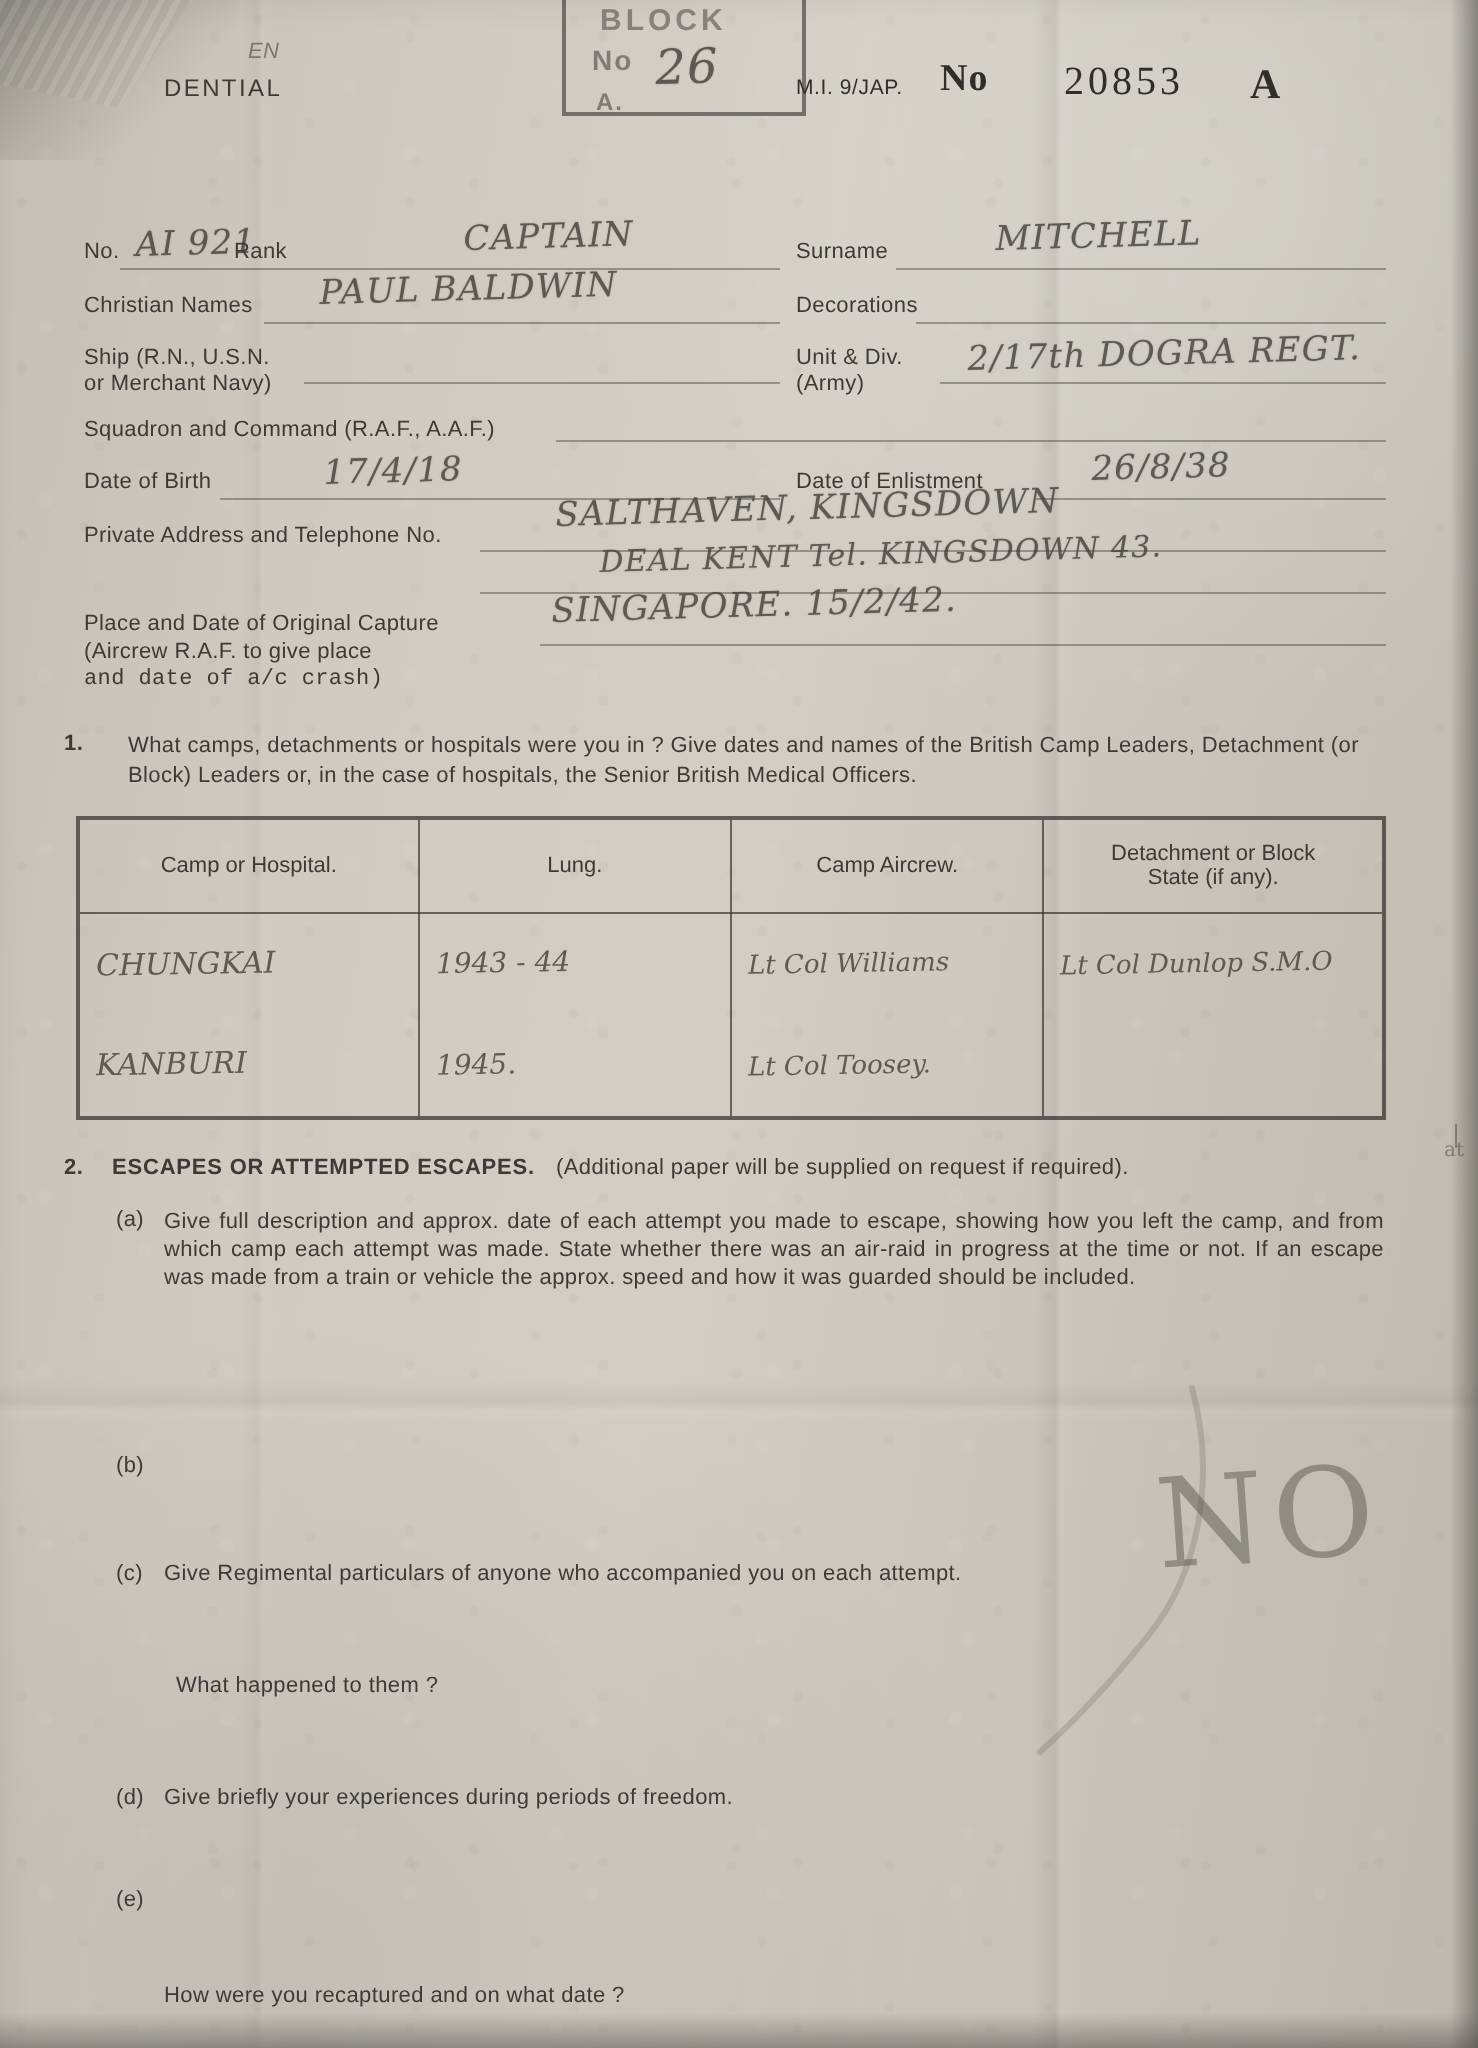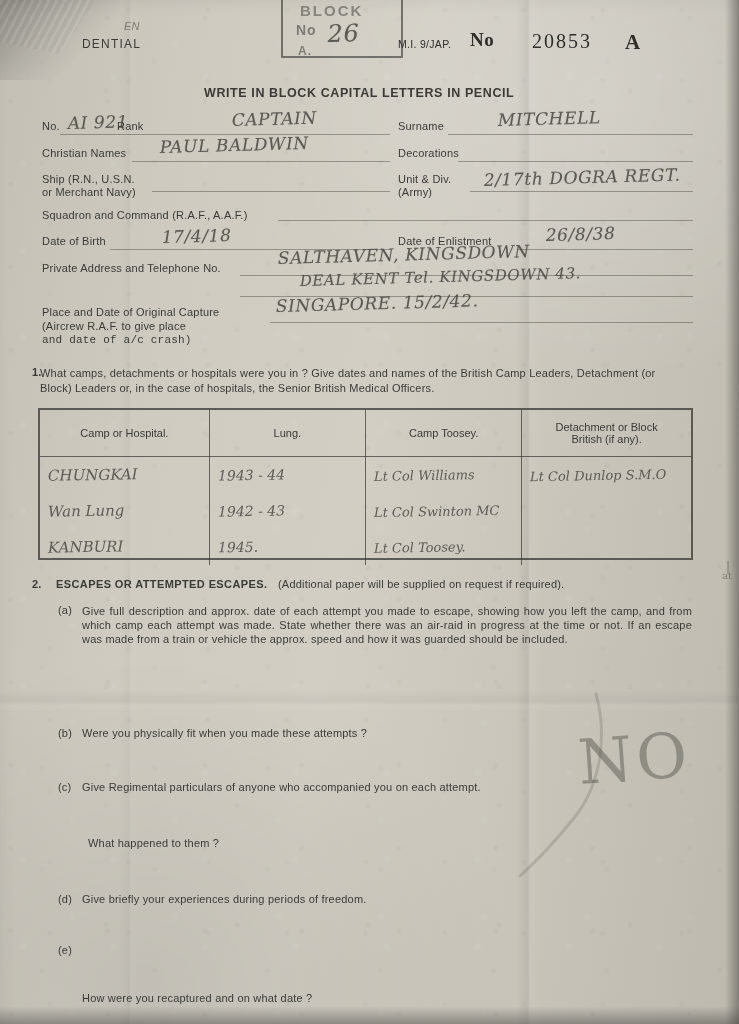--- a/index.html
+++ b/index.html
@@ -276,21 +276,20 @@
   <div class="hw lg rot" style="left:328px; top:20px; font-size:24px;">26</div>
 
   <div class="p" id="confidential" style="left:82px; top:37px;">DENTIAL</div>
   <div class="p" style="left:90px; top:20px; font-size:11px; opacity:.55; font-style:italic;margin-left:34px;">EN</div>
 
   <div class="stamp" id="mi-ref" style="left:398px; top:38px;">M.I. 9/JAP.</div>
   <div class="stamp" id="serif-no" style="left:470px; top:29px;">No</div>
   <div class="stamp" id="serial-number" style="left:532px; top:30px;">20853</div>
   <div class="stamp" id="grade-letter" style="left:625px; top:30px;">A</div>
 
-  <div class="p" id="header-instruction" style="left:204px; top:86px;">WRITE IN BLOCK CAPITAL LETTERS IN PENCIL</div>
 
   <div class="p" style="left:42px; top:120px;">No.</div>
   <div class="p" style="left:117px; top:120px;">Rank</div>
   <div class="p" style="left:398px; top:120px;">Surname</div>
 
   <div class="p" style="left:42px; top:147px;">Christian Names</div>
   <div class="p" style="left:398px; top:147px;">Decorations</div>
 
   <div class="p" style="left:42px; top:173px;">Ship (R.N., U.S.N.</div>
   <div class="p" style="left:42px; top:186px;">or Merchant Navy)</div>
@@ -326,73 +325,66 @@
   <div class="hw lg rot" style="left:498px; top:110px;">MITCHELL</div>
   <div class="hw lg rot" style="left:160px; top:137px;">PAUL  BALDWIN</div>
   <div class="hw lg rot" style="left:484px; top:170px;">2/17th  DOGRA  REGT.</div>
   <div class="hw lg rot" style="left:162px; top:227px;">17/4/18</div>
   <div class="hw lg rot" style="left:546px; top:225px;">26/8/38</div>
   <div class="hw lg rot" style="left:278px; top:248px;">SALTHAVEN,   KINGSDOWN</div>
   <div class="hw md rot" style="left:300px; top:272px;">DEAL      KENT  Tel. KINGSDOWN 43.</div>
   <div class="hw lg rot" style="left:276px; top:296px;">SINGAPORE.    15/2/42.</div>
 
   <div class="p bold" style="left:32px; top:366px;">1.</div>
-  <div class="p wrap" style="left:40px; top:366px; width:648px; line-height:15px;">What camps, detachments or hospitals were you in ?   Give dates and names of the British Camp Leaders, Detachment (or Block) Leaders or, in the case of hospitals, the Senior British Medical Officers.</div>
+  <div class="p wrap" style="left:64px; top:366px; width:648px; line-height:15px;">What camps, detachments or hospitals were you in ?   Give dates and names of the British Camp Leaders, Detachment (or Block) Leaders or, in the case of hospitals, the Senior British Medical Officers.</div>
 
   <div id="camps-table">
     <table>
       <colgroup>
         <col style="width:26%">
           <col style="width:24%">
           <col style="width:24%">
           <col style="width:26%">
       </colgroup>
       <thead>
         <tr>
           <th>Camp or Hospital.</th>
           <th>Lung.</th>
-          <th>Camp Toosey.</th>
+          <th>Camp Aircrew.</th>
           <th>
             <span class="hdr2">Detachment or Block</span>
-            <span class="hdr2">British (if any).</span>
+            <span class="hdr2">State (if any).</span>
           </th>
         </tr>
       </thead>
       <tbody>
         <tr>
           <td class="c1"><span>CHUNGKAI</span></td>
           <td class="c2"><span>1943 - 44</span></td>
           <td class="c3"><span>Lt Col Williams</span></td>
           <td class="c4"><span>Lt Col Dunlop S.M.O</span></td>
         </tr>
         <tr>
-          <td class="c1"><span>Wan Lung</span></td>
-          <td class="c2"><span>1942 - 43</span></td>
-          <td class="c3"><span>Lt Col Swinton MC</span></td>
-          <td class="c4"><span></span></td>
-        </tr>
-        <tr>
           <td class="c1"><span>KANBURI</span></td>
           <td class="c2"><span>1945.</span></td>
           <td class="c3"><span>Lt Col Toosey.</span></td>
           <td class="c4"><span></span></td>
         </tr>
       </tbody>
     </table>
   </div>
 
   <div class="p bold" style="left:32px; top:578px;">2.</div>
   <div class="p bold" style="left:56px; top:578px; letter-spacing:.4px;">ESCAPES OR ATTEMPTED ESCAPES.</div>
   <div class="p" style="left:278px; top:578px;">(Additional paper will be supplied on request if required).</div>
 
   <div class="p" style="left:58px; top:604px;">(a)</div>
   <div class="p wrap" style="left:82px; top:604px; width:610px; line-height:14px; text-align:justify;">Give full description and approx. date of each attempt you made to escape, showing how you left the camp, and from which camp each attempt was made.   State whether there was an air-raid in progress at the time or not.   If an escape was made from a train or vehicle the approx. speed and how it was guarded should be included.</div>
 
   <div class="p" style="left:58px; top:727px;">(b)</div>
-  <div class="p" style="left:82px; top:727px;">Were you physically fit when you made these attempts ?</div>
 
   <div class="p" style="left:58px; top:781px;">(c)</div>
   <div class="p" style="left:82px; top:781px;">Give Regimental particulars of anyone who accompanied you on each attempt.</div>
 
   <div class="p" style="left:88px; top:837px;">What happened to them ?</div>
 
   <div class="p" style="left:58px; top:893px;">(d)</div>
   <div class="p" style="left:82px; top:893px;">Give briefly your experiences during periods of freedom.</div>
 
   <div class="p" style="left:58px; top:944px;">(e)</div>

